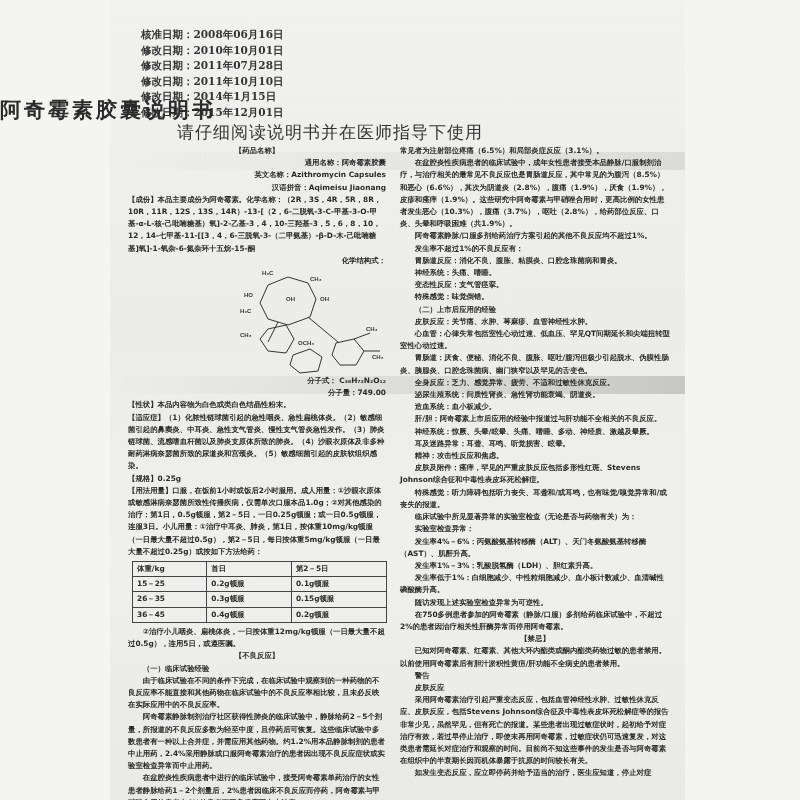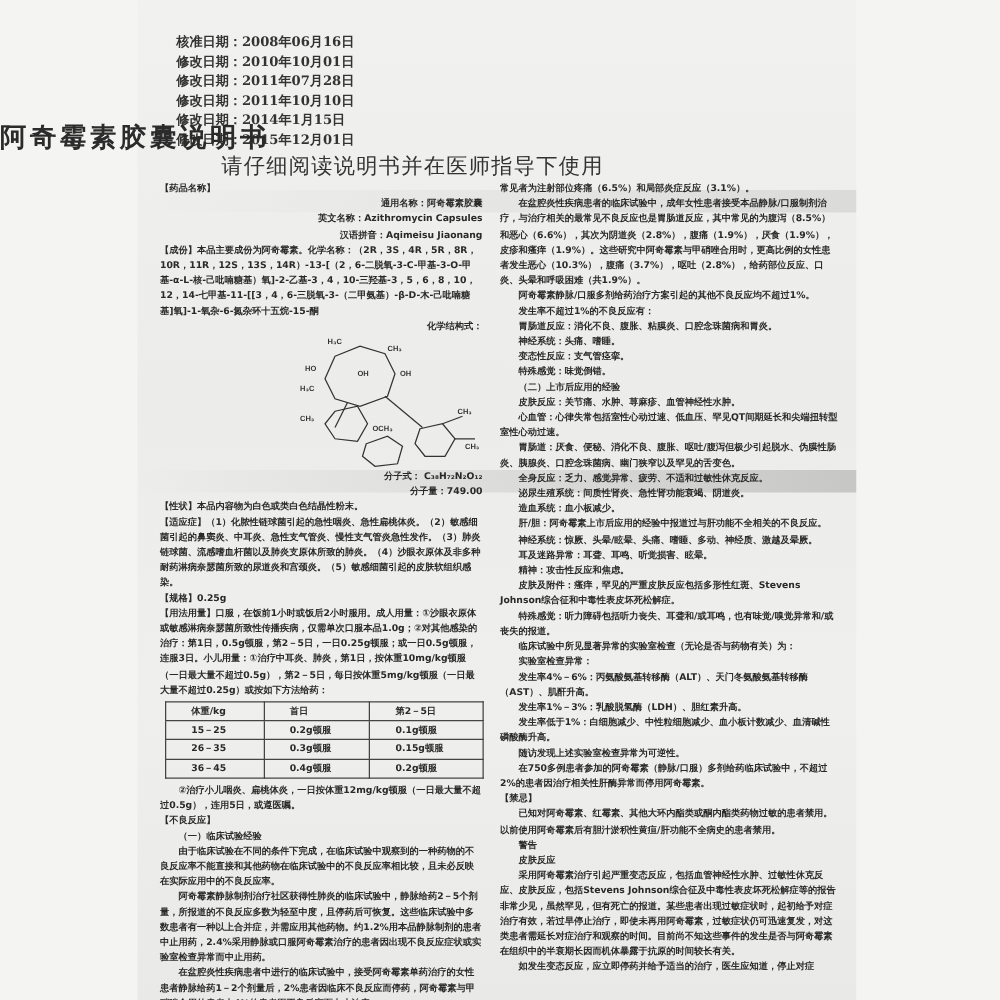--- a/index.html
+++ b/index.html
@@ -14,23 +14,23 @@
   .title{position:absolute;left:0;width:800px;top:96px;font-size:21px;font-weight:bold;
          letter-spacing:3px;color:#2b2b2b;}
   .subtitle{position:absolute;left:0;width:660px;top:121px;text-align:center;font-size:17px;color:#333;
             letter-spacing:1px;}
   .col{position:absolute;font-size:7.4px;line-height:12.2px;color:#2a2a2a;font-weight:bold;}
   .col p{margin:0;}
   .ind{text-indent:2em;}
   .ind1{padding-left:2em;text-align:right;}
   .left{left:128px;top:145px;width:258px;}
   .right{left:400px;top:145px;width:270px;}
-  .sec{font-weight:bold;}
+  .sec{font-weight:bold;text-align:center;}
   table.dose{border-collapse:collapse;width:255px;margin:3px 0 3px 4px;font-size:7.4px;}
-  table.dose td{border:1px solid #444;padding:1px 20px;height:11px;}
+  table.dose td{border:1px solid #444;padding:1px 4px;height:11px;}
   .struct{position:relative;height:108px;margin-left:110px;}
 </style>
 </head>
 <body>
 
 <div class="paper">
   <div class="fold" style="top:152px;opacity:.18"></div>
   <div class="fold" style="top:376px;opacity:.35"></div>
 </div>
 

